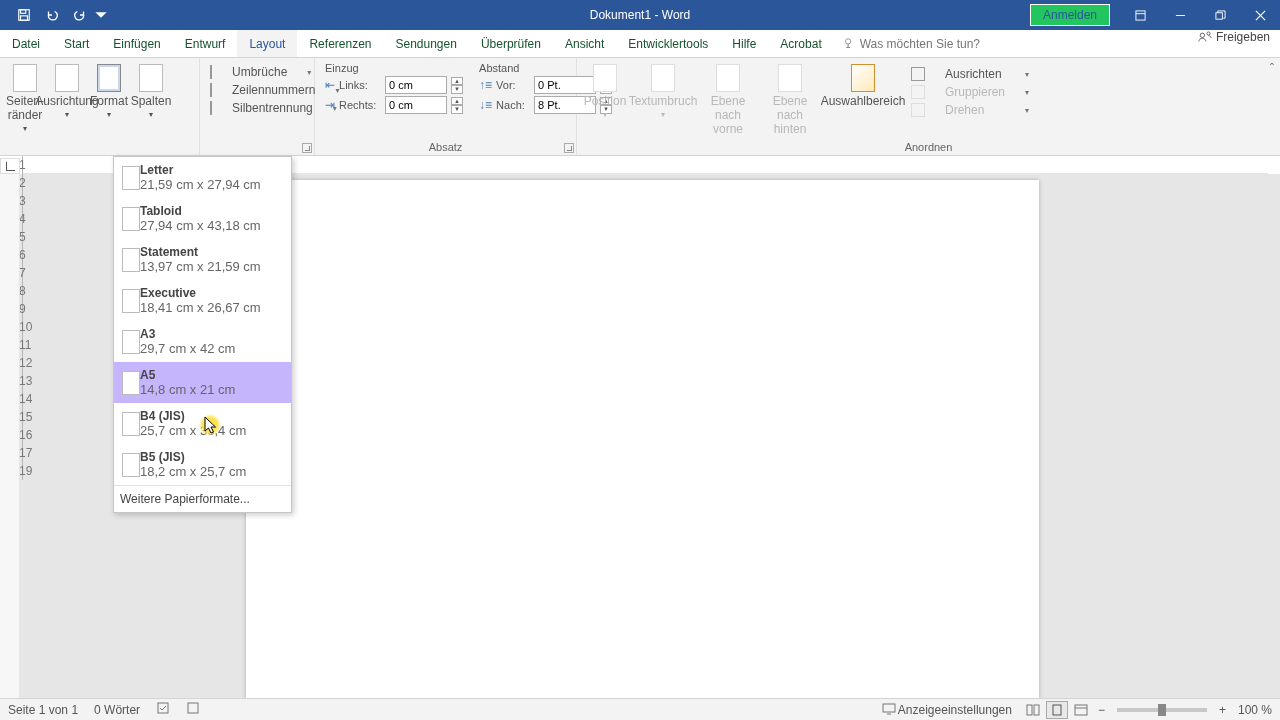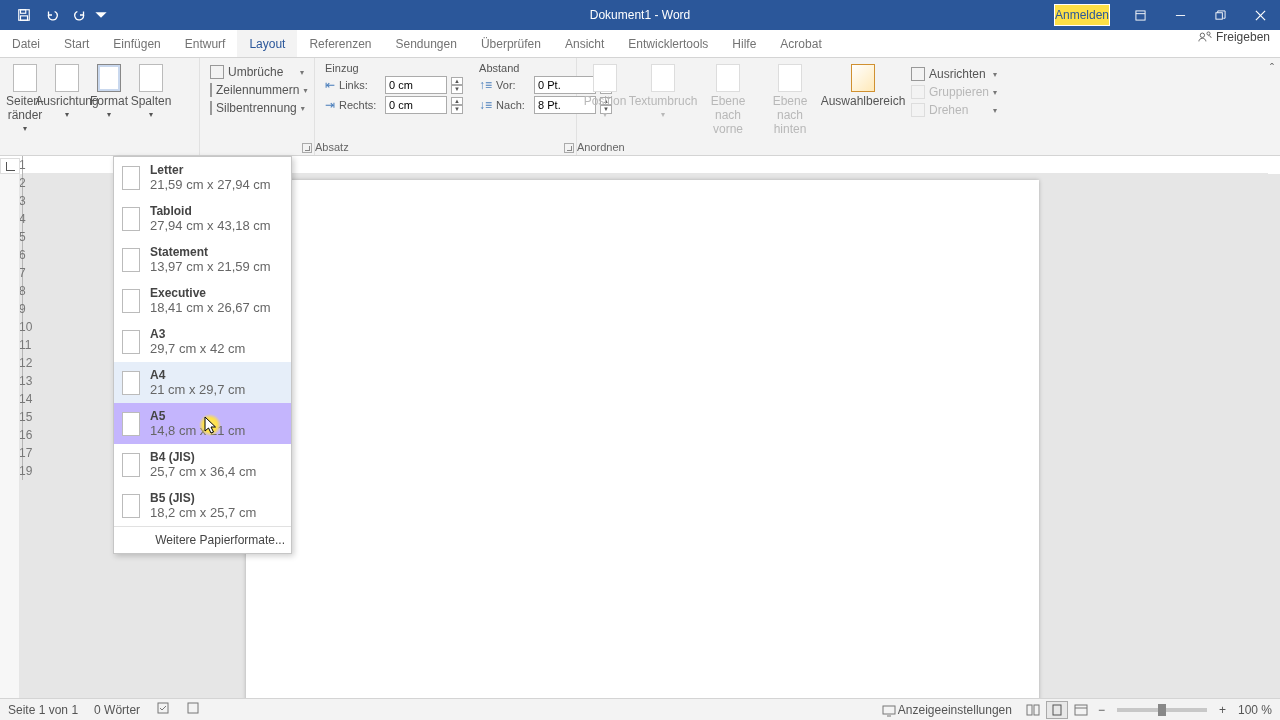--- a/index.html
+++ b/index.html
@@ -4,62 +4,62 @@
 <style>
 *{margin:0;padding:0;box-sizing:border-box;font-family:"Segoe UI",Tahoma,sans-serif;font-size:12px;user-select:none}
 body{width:1280px;height:720px;background:#fff;overflow:hidden;position:relative}
 
 .titlebar{height:30px;background:#2b579a;color:#fff;display:flex;align-items:center;position:relative}
 .qat{display:flex;align-items:center;gap:0;padding-left:10px;height:100%}
 .qat-btn{width:28px;height:30px;display:flex;align-items:center;justify-content:center;color:#fff}
 .qat-btn svg{width:14px;height:14px}
 .title{position:absolute;left:50%;transform:translateX(-50%);font-size:12px}
 .titleright{position:absolute;right:0;display:flex;align-items:center;height:100%}
-.signin{background:#fde047;color:#2b579a;border:1px solid #fff;padding:3px 0;font-size:12px;margin-right:10px}
+.signin{background:#22c55e;color:#2b579a;border:1px solid #fff;padding:3px 12px;font-size:12px;margin-right:10px}
 .win-btn{width:40px;height:30px;display:flex;align-items:center;justify-content:center;color:#fff}
 .win-btn svg{width:11px;height:11px}
 
 .tabbar{height:28px;background:#fff;border-bottom:1px solid #d4d4d4;display:flex;position:relative}
-.tab{padding:0 12px;display:flex;align-items:center;color:#737373;cursor:pointer}
+.tab{padding:0 12px;display:flex;align-items:center;color:#14532d;cursor:pointer}
 .tab.active{background:#f3f3f3;color:#2b579a}
 .tellme{display:flex;align-items:center;color:#777;margin-left:8px}
 .tellme svg{width:14px;height:14px;margin-right:4px}
 .share{position:absolute;right:10px;display:flex;align-items:center;color:#444}
 .share svg{width:14px;height:14px;margin-right:4px}
 
 .ribbon{height:98px;background:#f3f3f3;border-bottom:1px solid #d4d4d4;display:flex;position:relative}
 .rgroup{border-right:1px solid #e1e1e1;display:flex;flex-direction:column;position:relative;padding:2px 4px 0}
-.rgroup-label{position:absolute;bottom:0;left:0;right:0;text-align:left;font-size:11px;color:#666;line-height:16px}
+.rgroup-label{position:absolute;bottom:0;left:0;right:0;text-align:center;font-size:11px;color:#666;line-height:16px}
 .rgroup-launcher{position:absolute;bottom:2px;right:2px;width:10px;height:10px;border:1px solid #aaa}
 .rgroup-launcher::after{content:"";position:absolute;right:1px;bottom:1px;width:4px;height:4px;border-right:1px solid #888;border-bottom:1px solid #888}
 .bigbtn{width:42px;display:flex;flex-direction:column;align-items:center;justify-content:flex-start;padding-top:4px;color:#555;font-size:11px;text-align:center;gap:2px}
 .bigbtn .ic{width:24px;height:28px;border:1px solid #bbb;background:#fff}
 .bigbtn.sel .ic{border:1px solid #888;box-shadow:inset 0 0 0 2px #c9d8ee}
 .vsplit{display:flex;flex-direction:column;gap:2px;padding:4px 2px 0}
-.smallbtn{display:flex;align-items:center;gap:4px;color:#555;font-size:11px;padding:1px 4px}
+.smallbtn{display:flex;align-items:center;gap:20px;color:#555;font-size:11px;padding:1px 4px}
 .smallbtn .ic{width:14px;height:14px;border:1px solid #999}
 .smallbtn .dd{margin-left:auto;font-size:8px;color:#777}
 .dimmed{color:#b8b8b8}
 .dimmed .ic{border-color:#ddd}
 .spinbox{display:flex;align-items:center;gap:4px}
 .spinbox .lbl{font-size:11px;color:#555;width:42px}
 .spinbox input{width:62px;height:18px;border:1px solid #ababab;font-size:11px;padding:0 3px;background:#fff}
 .spinner{display:flex;flex-direction:column;width:12px}
 .spinner div{height:8.5px;border:1px solid #ababab;background:#fff;font-size:6px;text-align:center;line-height:6px;color:#555}
 .ribbon-collapse{position:absolute;right:6px;top:4px;color:#666}
 
 .papermenu{position:absolute;left:113px;top:156px;width:179px;background:#fff;border:1px solid #c6c6c6;box-shadow:2px 2px 6px rgba(0,0,0,.2);z-index:10}
-.paperitem{display:flex;align-items:center;padding:6px 10px 6px 8px;gap:10px}
+.paperitem{display:flex;align-items:center;padding:6px 10px 6px 8px;}
 .paperitem.hov{background:#c4b5fd}
 .paperitem.sel{background:#e6eef9}
 .paperitem .thumb{width:18px;height:24px;border:1px solid #bbb;background:#fff}
 .paperitem .txt{display:flex;flex-direction:column}
 .paperitem .nm{font-size:12px;font-weight:600;color:#444}
 .paperitem .dim{font-size:13px;color:#666}
-.papermore{border-top:1px solid #e1e1e1;text-align:right;padding:6px;color:#444;font-size:12px}
+.papermore{border-top:1px solid #e1e1e1;text-align:left;padding:6px;color:#444;font-size:12px}
 
 .cursorfx{position:absolute;left:199px;top:414px;width:22px;height:22px;border-radius:50%;background:radial-gradient(circle,#ffe96b 0%,#ffe14a 45%,rgba(255,225,74,0) 72%);z-index:11;pointer-events:none}
 .cursorptr{position:absolute;left:204px;top:416px;z-index:12;pointer-events:none}
 
 .hruler{position:absolute;left:22px;right:12px;top:156px;height:18px;background:#fff;border-bottom:1px solid #e6e6e6;z-index:1}
 .tick{position:relative;width:37.5px;height:18px;border-left:1px solid #b5b5b5;display:flex;align-items:center;font-size:9px;color:#777}
 .tick span{position:absolute;left:-4px;top:2px}
 .vruler{position:absolute;left:0;top:174px;width:20px;bottom:22px;background:#f7f7f7;border-right:1px solid #e6e6e6;z-index:1}
 .leader{position:absolute;left:0;top:158px;width:20px;height:16px;border:1px solid #ddd;background:#fff;z-index:2;display:flex;align-items:center;justify-content:center}
 .leader::after{content:"";width:8px;height:8px;border-left:1.5px solid #555;border-bottom:1.5px solid #555}
@@ -139,20 +139,27 @@
   <div class="tab">Einfügen</div>
   <div class="tab">Entwurf</div>
   <div class="tab active">Layout</div>
   <div class="tab">Referenzen</div>
   <div class="tab">Sendungen</div>
   <div class="tab">Überprüfen</div>
   <div class="tab">Ansicht</div>
   <div class="tab">Entwicklertools</div>
   <div class="tab">Hilfe</div>
   <div class="tab">Acrobat</div>
+  <div class="tellme">
+    <svg viewBox="0 0 16 16" fill="none" stroke="#888">
+        <circle cx="7" cy="5" r="3"></circle>
+        <path d="M7 8v4M5 12h4" stroke-width="1.2"></path>
+      </svg>
+    <span>Was möchten Sie tun?</span>
+  </div>
   <div class="share">
     <svg viewBox="0 0 16 16" fill="none" stroke="#555">
         <circle cx="5" cy="6" r="2.5"></circle>
         <path d="M9 13c0-2-1.8-3.5-4-3.5S1 11 1 13"></path>
         <circle cx="12" cy="4" r="1.8"></circle>
         <path d="M15 9c0-1.5-1.3-2.5-3-2.5"></path>
       </svg>
     <span>Freigeben</span>
   </div>
 </div>
@@ -390,27 +397,20 @@
         <div class="dim">18,41 cm x 26,67 cm</div>
       </div>
     </div>
     <div class="paperitem">
       <div class="thumb"></div>
       <div class="txt">
         <div class="nm">A3</div>
         <div class="dim">29,7 cm x 42 cm</div>
       </div>
     </div>
-    <div class="paperitem sel">
-      <div class="thumb"></div>
-      <div class="txt">
-        <div class="nm">A4</div>
-        <div class="dim">21 cm x 29,7 cm</div>
-      </div>
-    </div>
     <div class="paperitem hov">
       <div class="thumb"></div>
       <div class="txt">
         <div class="nm">A5</div>
         <div class="dim">14,8 cm x 21 cm</div>
       </div>
     </div>
     <div class="paperitem">
       <div class="thumb"></div>
       <div class="txt">
@@ -436,21 +436,21 @@
   <div class="cell">Seite 1 von 1</div>
   <div class="cell">0 Wörter</div>
   <div class="cell"><svg width="14" height="14" viewBox="0 0 14 14" fill="none" stroke="#777">
         <rect x="2" y="2" width="10" height="10"></rect>
         <path d="M4 7l2 2 4-4"></path>
       </svg></div>
   <div class="cell"><svg width="14" height="14" viewBox="0 0 14 14" fill="none" stroke="#777">
         <rect x="2" y="2" width="10" height="10"></rect>
       </svg></div>
   <div class="right">
-    <div style="display:flex;align-items:flex-end;gap:2px;padding-right:8px">
+    <div style="display:flex;align-items:flex-start;gap:2px;padding-right:8px">
         <svg width="14" height="12" viewBox="0 0 14 12" fill="none" stroke="#777">
           <rect x="1" y="1" width="12" height="8"></rect>
           <path d="M5 11h4"></path>
         </svg>
         <span>Anzeigeeinstellungen</span>
       </div>
     <div class="viewbtn">
         <svg width="14" height="12" fill="none" stroke="#777">
           <rect x="1" y="1" width="5" height="10"></rect>
           <rect x="8" y="1" width="5" height="10"></rect>

